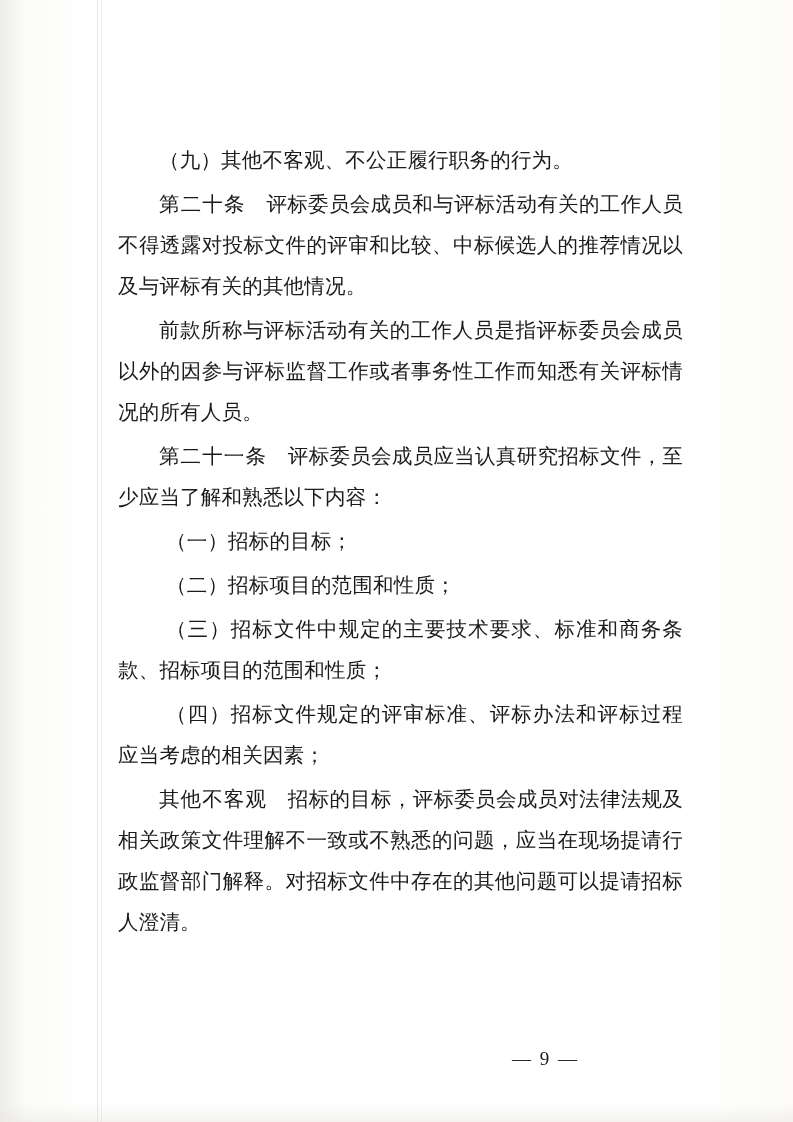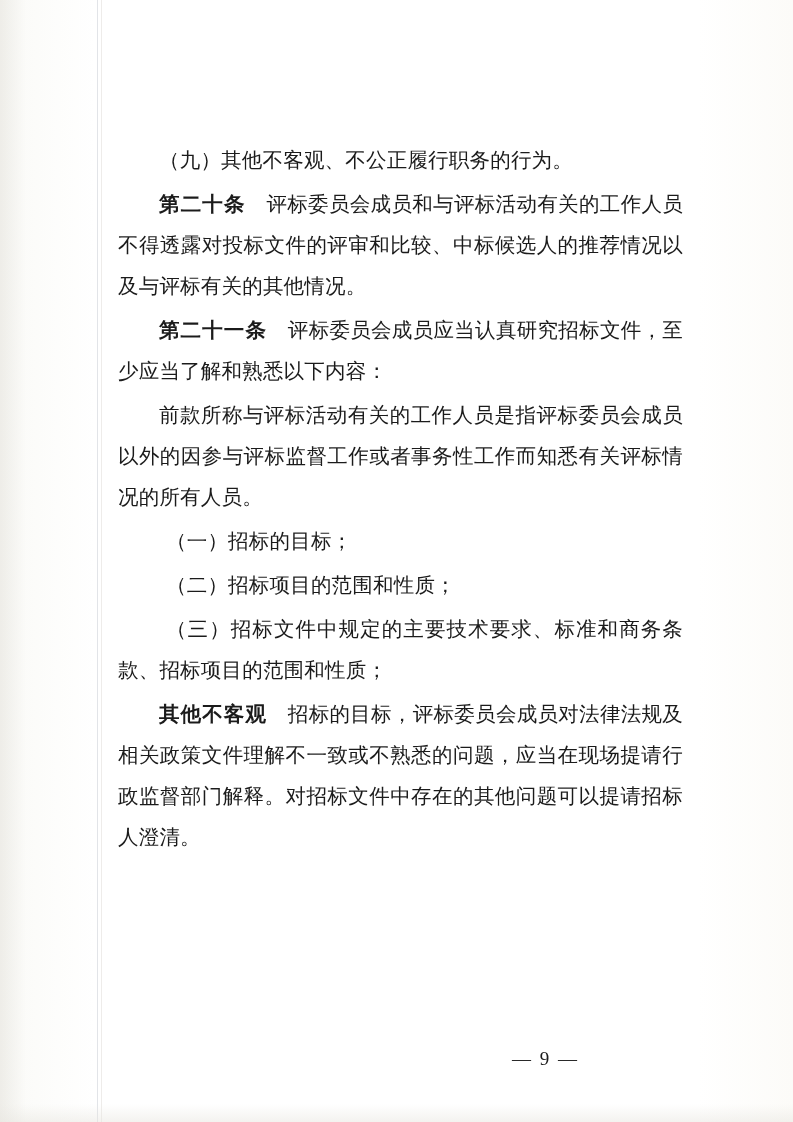--- a/index.html
+++ b/index.html
@@ -70,21 +70,21 @@
     letter-spacing: 0.2px;
     font-family: "Liberation Serif", "DejaVu Serif", serif;
   }
   p.indent {
     text-indent: 41px;
   }
   p.indent2 {
     text-indent: 48px;
   }
   .bold-head {
-    font-weight: bold;
+    font-weight: normal;
     letter-spacing: 1px;
   }
 
   .page-number {
     position: absolute;
     left: 0;
     right: 104px;
     bottom: 52px;
     text-align: right;
     font-size: 19px;
@@ -102,30 +102,31 @@
 <div class="edge-shadow-left"></div>
 <div class="edge-shadow-bottom"></div>
 
 <div class="page">
   <div class="content">
 
     <p class="para indent">（九）其他不客观、不公正履行职务的行为。</p>
 
     <p class="para indent"><span class="bold-head">第二十条</span><span>　评标委员会成员和与评标活动有关的工作人员不得透露对投标文件的评审和比较、中标候选人的推荐情况以及与评标有关的其他情况。</span></p>
 
+    <p class="para indent">前款所称与评标活动有关的工作人员是指评标委员会成员以外的因参与评标监督工作或者事务性工作而知悉有关评标情况的所有人员。</p>
+
     <p class="para indent"><span class="bold-head">第二十一条</span><span>　评标委员会成员应当认真研究招标文件，至少应当了解和熟悉以下内容：</span></p>
-
-    <p class="para indent">前款所称与评标活动有关的工作人员是指评标委员会成员以外的因参与评标监督工作或者事务性工作而知悉有关评标情况的所有人员。</p>
 
     <p class="para indent2">（一）招标的目标；</p>
 
     <p class="para indent2">（二）招标项目的范围和性质；</p>
 
     <p class="para indent2">（三）招标文件中规定的主要技术要求、标准和商务条款、招标项目的范围和性质；</p>
 
+    <p class="para indent2">（四）招标文件规定的评审标准、评标办法和评标过程应当考虑的相关因素；</p>
 
 
     <p class="para indent"><span class="bold-head">其他不客观</span><span>　招标的目标，评标委员会成员对法律法规及相关政策文件理解不一致或不熟悉的问题，应当在现场提请行政监督部门解释。对招标文件中存在的其他问题可以提请招标人澄清。</span></p>
 
 
   </div>
 
   <div class="page-number">— 9 —</div>
 </div>
 

